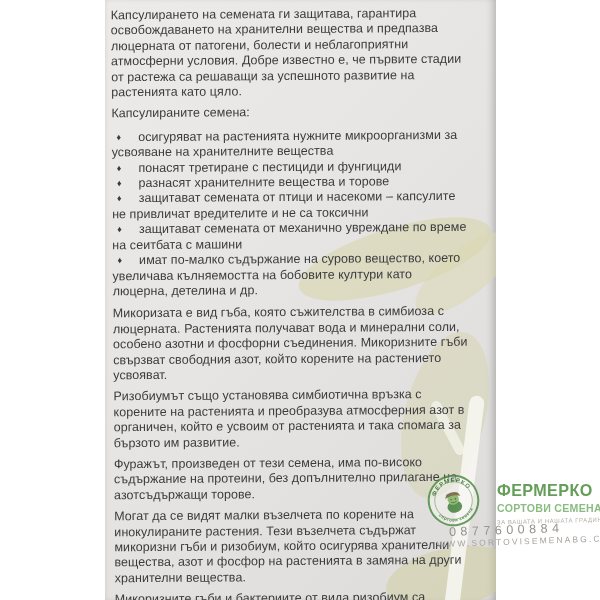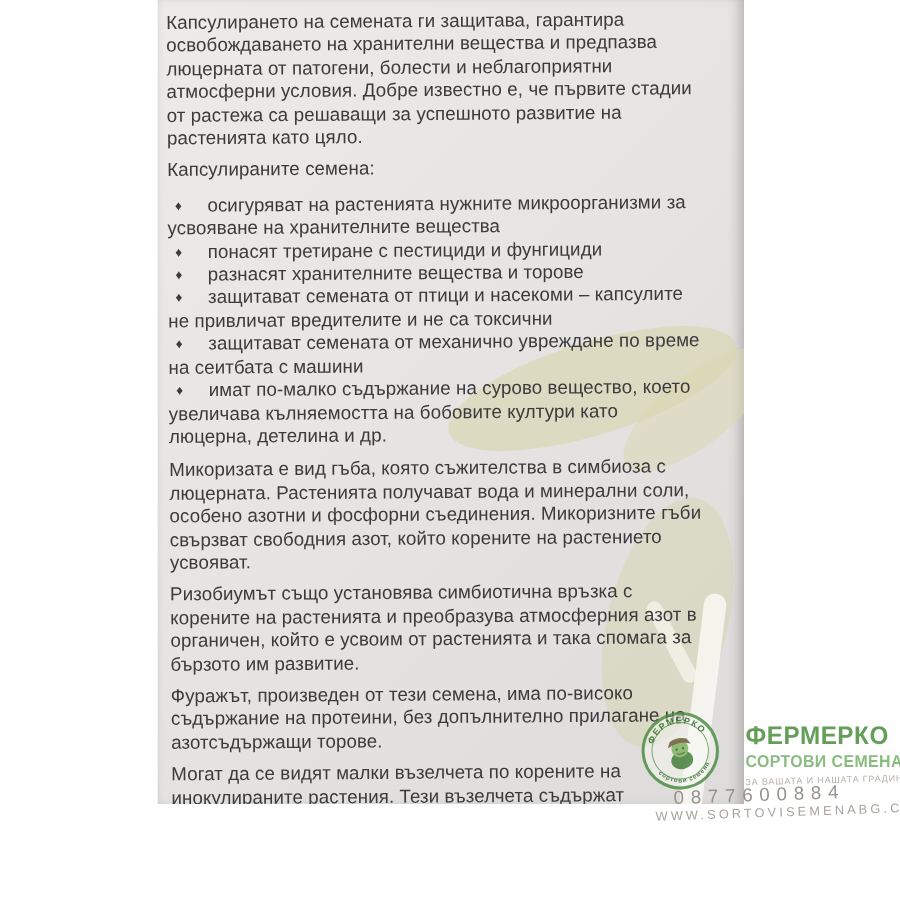--- a/index.html
+++ b/index.html
@@ -1,18 +1,18 @@
 <!DOCTYPE html>
 <html><head>
 <meta charset="utf-8">
 <style>
   html,body{margin:0;padding:0;}
   body{width:600px;height:600px;position:relative;background:#ffffff;overflow:hidden;
        font-family:"Liberation Sans",sans-serif;}
-  .photo{position:absolute;left:105px;top:0;width:391px;height:536px;overflow:hidden;
+  .photo{position:absolute;left:105px;top:0;width:391px;height:600px;overflow:hidden;
          background:linear-gradient(135deg,#edebe9 0%,#e7e5e3 45%,#dedcda 100%);
          box-shadow:inset -7px 0 9px -5px rgba(0,0,0,.25), inset 3px 0 5px -3px rgba(0,0,0,.10);}
   .leaf{position:absolute;border-radius:50% 50% 50% 50%/60% 60% 40% 40%;}
   .leaf1{left:190px;top:228px;width:200px;height:62px;background:rgba(213,211,168,.55);
          border-radius:50%;transform:rotate(-17deg);}
   .leaf2{left:300px;top:250px;width:120px;height:46px;background:rgba(217,215,176,.5);
          border-radius:50%;transform:rotate(-38deg);}
   .leaf3{left:300px;top:330px;width:80px;height:170px;background:rgba(211,210,168,.45);
          border-radius:50%;transform:rotate(14deg);}
   .leaf4{left:280px;top:548px;width:130px;height:60px;background:rgba(206,205,158,.5);

